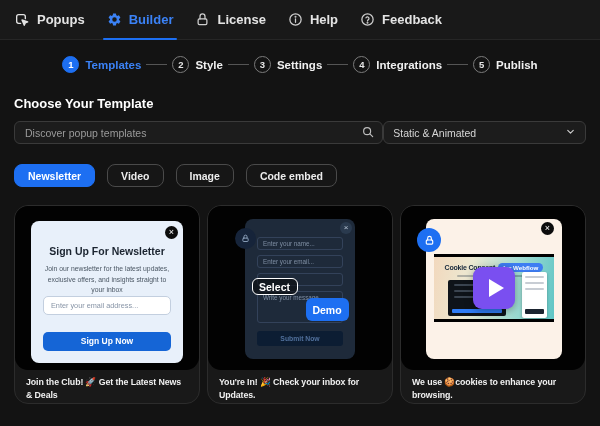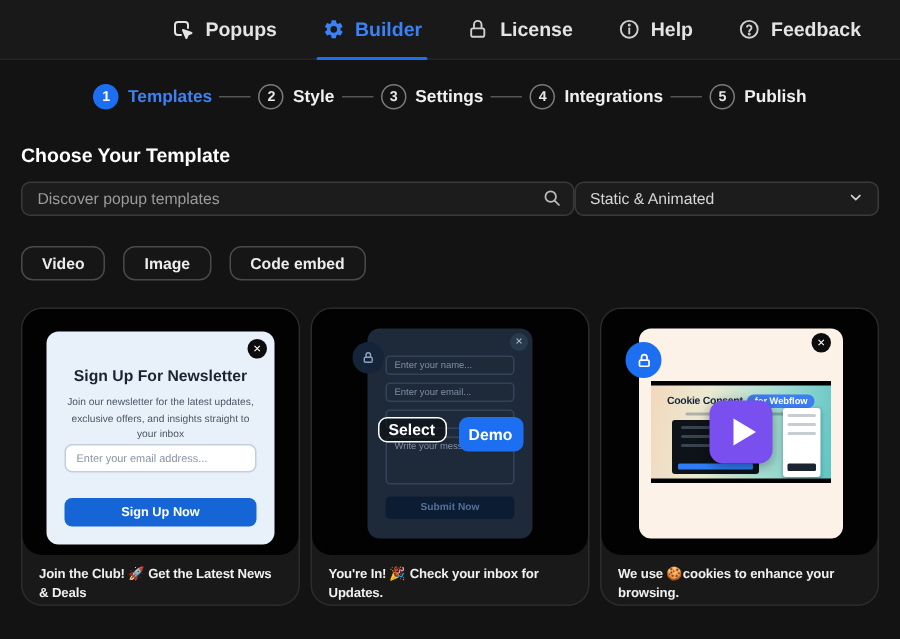--- a/index.html
+++ b/index.html
@@ -1,20 +1,20 @@
 <!DOCTYPE html>
 <html><head>
 <meta charset="utf-8">
 <style>
   html,body{margin:0;padding:0;background:#131313;width:600px;height:426px;overflow:hidden;
     font-family:"Liberation Sans", sans-serif;-webkit-font-smoothing:antialiased;}
   .app{width:600px;height:426px;position:relative;color:#e8e8e8;}
 
   
-  .topbar{height:40px;background:#191919;border-bottom:1px solid #262626;display:flex;align-items:center;padding:0 26px;gap:30px;box-sizing:border-box;justify-content:flex-end;}
+  .topbar{height:40px;background:#191919;border-bottom:1px solid #262626;display:flex;align-items:center;padding:0 14px;gap:22px;box-sizing:border-box;}
   .nav-item{display:flex;align-items:center;gap:7px;font-size:13px;font-weight:600;color:#e4e4e4;height:40px;position:relative;cursor:pointer;}
   .nav-item .nicon{display:flex;align-items:center;}
   .nav-item.active{color:#3b82f6;}
   .nav-item.active::after{content:"";position:absolute;left:-4px;right:-4px;bottom:0;height:2px;background:#1d6ff2;border-radius:2px;}
 
   
   .stepper{display:flex;align-items:center;justify-content:center;margin-top:15px;height:19px;}
   .step{display:flex;align-items:center;gap:6px;}
   .step-circle{width:17px;height:17px;border-radius:50%;display:flex;align-items:center;justify-content:center;
     font-size:9.5px;font-weight:700;color:#e6e6e6;border:1.5px solid #7b7b7b;box-sizing:border-box;}
@@ -67,21 +67,21 @@
   .mp2-area{margin:5px 12px 0;height:32px;border:1px solid #33425a;border-radius:3px;box-sizing:border-box;
     font-size:6.3px;color:#7f8ea3;padding:2px 0 0 5px;}
   .mp2-submit{position:absolute;left:12px;right:12px;bottom:13px;height:15px;background:#0c1d33;border-radius:3px;
     color:#51709c;font-size:6.8px;font-weight:700;line-height:15px;text-align:center;}
   .lock-badge{position:absolute;border-radius:50%;display:flex;align-items:center;justify-content:center;}
   .lock-badge.dark{left:-10px;top:9px;width:21px;height:21px;background:#16243a;}
   .overlay{position:absolute;left:0;right:0;top:72px;display:flex;justify-content:center;gap:8px;}
   .btn-select{width:46px;height:17px;border:1.5px solid #fff;border-radius:6px;background:rgba(8,8,8,.55);
     color:#fff;font-size:10.5px;font-weight:600;display:flex;align-items:center;justify-content:center;box-sizing:border-box;cursor:pointer;}
   .btn-demo{width:43px;height:23px;border:none;border-radius:6px;background:#1d6ff2;
-    color:#fff;font-size:10.5px;font-weight:600;display:flex;align-items:center;justify-content:center;cursor:pointer;}
+    color:#fff;font-size:10.5px;font-weight:600;display:flex;align-items:center;justify-content:center;cursor:pointer;margin-top:20px;}
 
   
   .mp3{position:absolute;left:25px;width:136px;top:13px;height:140px;background:#fcf2e8;border-radius:8px;}
   .mp3 .mini-close{top:3px;right:8px;width:13px;height:13px;background:#0c0c0c;color:#fff;font-size:9px;line-height:13px;}
   .lock-badge.blue{left:-9px;top:9px;width:24px;height:24px;background:#1d6ff2;}
   .thumb{position:absolute;left:8px;top:35px;width:120px;height:68px;background:#000;}
   .thumb-inner{position:absolute;left:0;right:0;top:3px;bottom:3px;
     background:linear-gradient(100deg,#f2d8bd 0%,#ece9d2 30%,#a5ddd2 65%,#5fc5c5 100%);overflow:hidden;}
   .thumb-title-row{display:flex;align-items:center;justify-content:center;gap:3px;margin-top:6px;}
   .thumb-title{font-size:7px;font-weight:800;color:#14263a;letter-spacing:-0.2px;}
@@ -196,20 +196,21 @@
         <span>Static &amp; Animated</span>
         <span>
           <svg width="11" height="11" viewBox="0 0 24 24" fill="none" stroke="#cfcfcf" stroke-width="2.5" stroke-linecap="round" stroke-linejoin="round">
             <path d="M6 9.5l6 6 6-6"></path>
           </svg>
         </span>
       </div>
     </div>
 
     <div class="chips">
+      <div class="chip active">Newsletter</div>
       <div class="chip">Video</div>
       <div class="chip">Image</div>
       <div class="chip">Code embed</div>
     </div>
 
     <div class="cards">
 
       <article class="card">
         <div class="preview">
           <div class="mp1">

